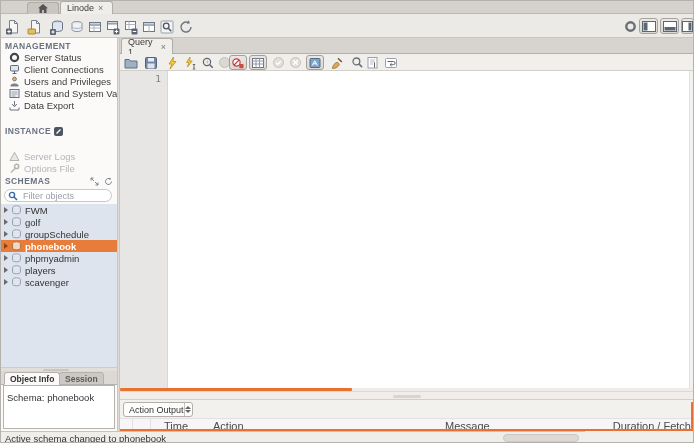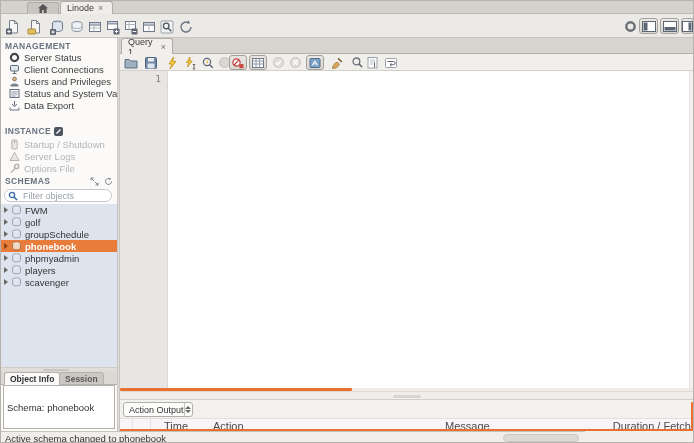--- a/index.html
+++ b/index.html
@@ -38,21 +38,21 @@
   .schema-row.selected{background:#e87c3a;color:#fff;font-weight:bold;}
   .tri{width:0;height:0;border-left:4px solid #6b6b6b;border-top:3px solid transparent;border-bottom:3px solid transparent;flex:none;}
   .schema-row.selected .tri{border-left-color:#8a4415;}
   .side-splitter{position:absolute;left:0;top:329px;width:116px;height:4px;background:#e2deda;border-top:1px solid #cfcbc6;}
   .side-grip{position:absolute;left:42px;top:1px;width:26px;height:2px;background:#c9c5c0;border-radius:2px;}
   .info-tabs{position:absolute;left:0;top:333px;width:116px;height:14px;background:#dcd8d4;border-bottom:1px solid #b5b1ac;font-weight:bold;}
   .itab{position:absolute;top:1px;height:13px;font-size:8.5px;display:flex;align-items:center;justify-content:center;
         border:1px solid #b5b1ac;border-radius:3px 3px 0 0;padding:0 5px;}
   .itab.active{background:#fbfaf9;border-bottom:1px solid #fbfaf9;color:#333;}
   .itab.inactive{background:#ccc8c4;color:#5a5a5a;}
-  .info-body{position:absolute;left:2px;top:347px;width:112px;height:44px;background:#fff;border:1px solid #b5b1ac;font-size:9.5px;color:#333;padding:16px 3px;}
+  .info-body{position:absolute;left:2px;top:347px;width:112px;height:44px;background:#fff;border:1px solid #b5b1ac;font-size:9.5px;color:#333;padding:6px 3px;}
   .side-strip{left:116px;top:0;width:3px;height:393px;background:#e0dcd8;border-left:1px solid #c9c5c4;border-right:1px solid #c9c5c4;}
 
   
   .workarea{left:119px;top:0;width:575px;height:393px;background:#fff;}
   .qtabbar{position:absolute;left:0;top:0;width:575px;height:16px;background:#d7d3cf;border-bottom:1px solid #b4b0ac;}
   .qtab{position:absolute;left:1px;top:0;width:52px;height:16px;background:#f1efec;border:1px solid #b0aca8;border-bottom:none;
         border-radius:3px 3px 0 0;display:flex;align-items:center;gap:4px;padding:0 6px;font-size:9px;}
   .qtoolbar{position:absolute;left:0;top:16px;width:575px;height:17px;background:#f1efec;border-bottom:1px solid #d3cfcb;}
   .qbtn{position:absolute;top:1px;width:16px;height:15px;display:flex;align-items:center;justify-content:center;}
   .qbtn.pressed{width:18px;border:1px solid #a39f99;border-radius:3px;background:linear-gradient(#eae6e2,#dbd7d2);}
@@ -287,29 +287,20 @@
 
       <div class="sec-header" style="top:88px">
         <span>INSTANCE</span>
         <span>
             <svg width="9" height="9" viewBox="0 0 9 9">
               <rect width="9" height="9" rx="2" fill="#4d5560"></rect>
               <path d="M2.5 6.5l4-4" stroke="#fff" stroke-width="1.2"></path>
             </svg>
           </span>
       </div>
-      <div class="nav-item disabled" style="top:100px">
-        <span>
-            <svg width="11" height="11" viewBox="0 0 11 11">
-              <rect x="2.8" y="1" width="5.4" height="9" rx="1" fill="#e9e7e4" stroke="#b6b3af"></rect>
-              <circle cx="5.5" cy="3" r="0.9" fill="#b6b3af"></circle>
-            </svg>
-          </span>
-        <span>Startup / Shutdown</span>
-      </div>
       <div class="nav-item disabled" style="top:112px">
         <span>
             <svg width="11" height="11" viewBox="0 0 11 11">
               <path d="M5.5 1.3L10 9.5H1z" fill="#e9e7e4" stroke="#b6b3af"></path>
             </svg>
           </span>
         <span>Server Logs</span>
       </div>
       <div class="nav-item disabled" style="top:124px">
         <span>

